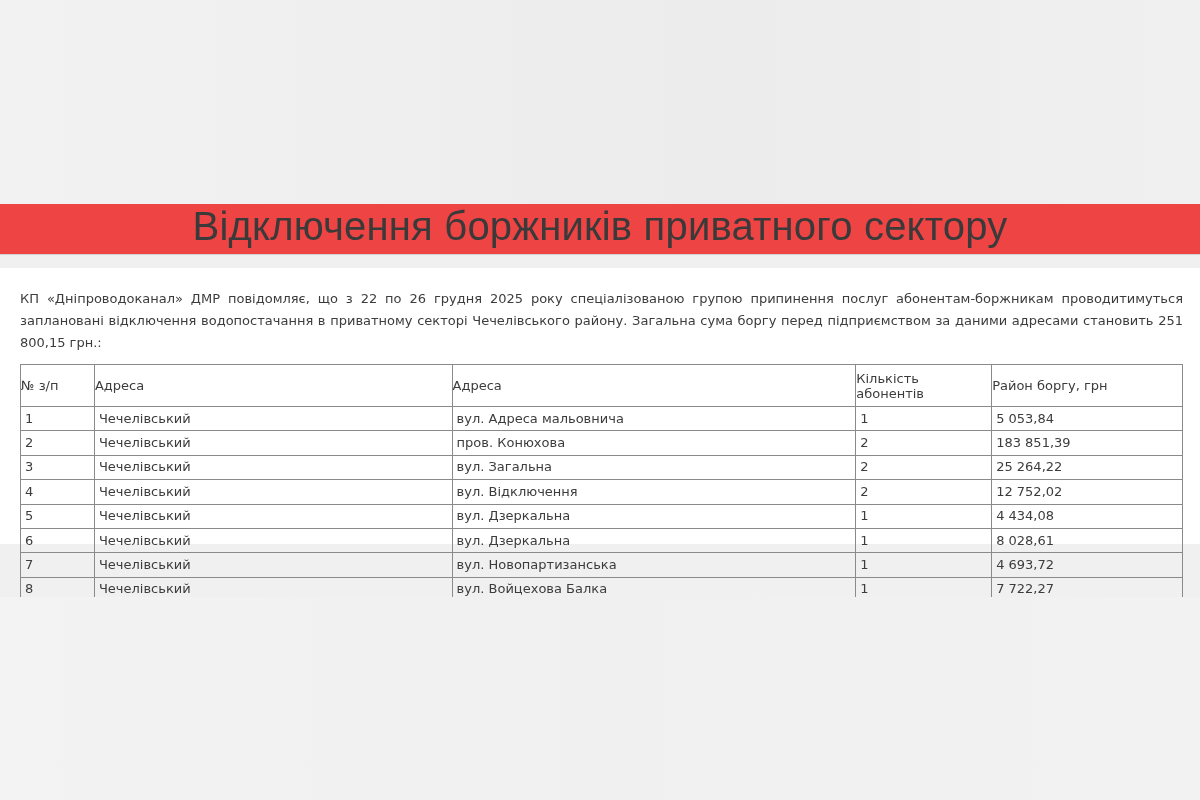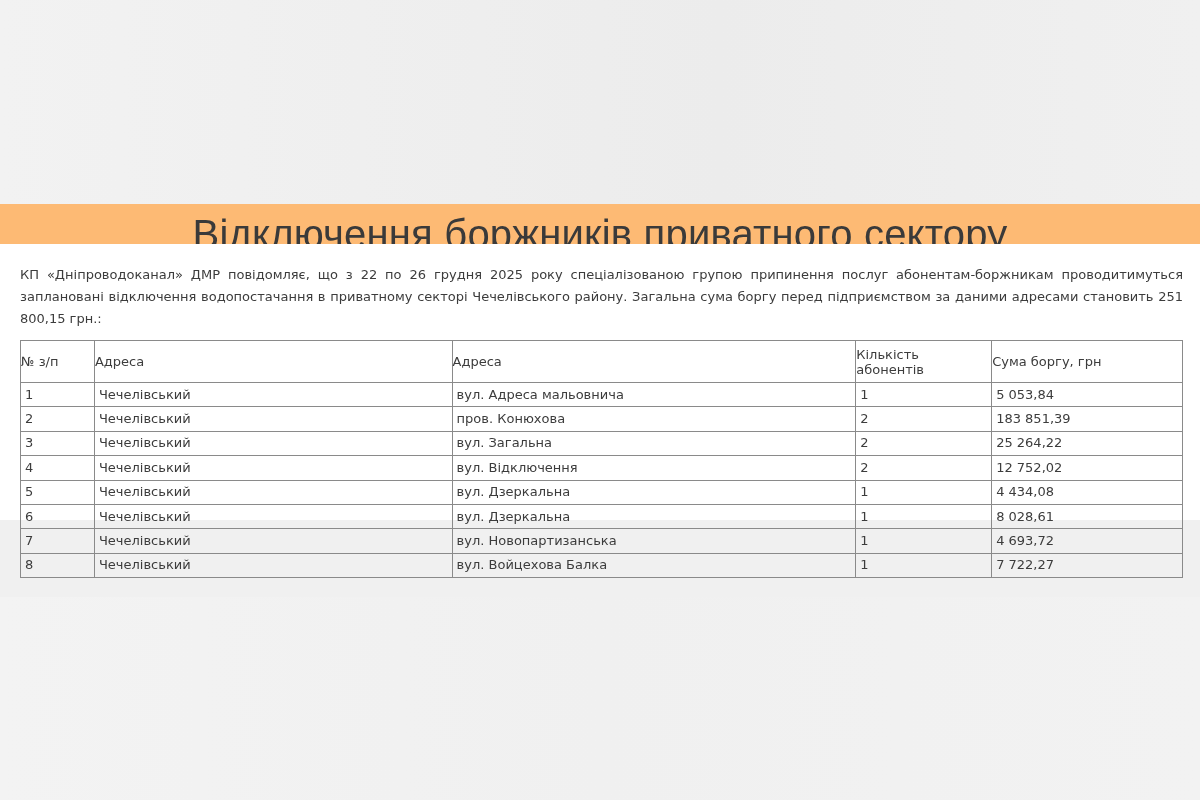--- a/index.html
+++ b/index.html
@@ -7,35 +7,35 @@
       width: 1200px; height: 800px; overflow: hidden;
       font-family: "DejaVu Sans", sans-serif;
       background: #f0f0f0;
     }
     .top-bg {
       position: absolute; left: 0; top: 0; width: 1200px; height: 204px;
       background: linear-gradient(90deg, #f2f2f2 0%, #eeeeee 40%, #ececec 60%, #f0f0f0 100%);
     }
     .title-band {
       position: absolute; left: 0; top: 204px; width: 1200px; height: 51px;
-      background: #fdba74;
+      background: #ef4444;
       border-bottom: 1px solid #d0d0d0;
-      display: flex; align-items: flex-end; justify-content: center;
+      display: flex; align-items: flex-start; justify-content: center;
     }
     .page-title {
       font-family: "Liberation Sans", sans-serif;
       font-size: 40px;
       color: #3a3a3a;
       font-weight: normal;
       letter-spacing: 0.2px;
       line-height: 1;
       margin-top: 2px;
     }
     .content {
-      position: absolute; left: 0; top: 244px; width: 1200px; height: 276px;
+      position: absolute; left: 0; top: 268px; width: 1200px; height: 276px;
       background: #ffffff;
     }
     .intro {
       position: absolute; left: 20px; top: 20px; width: 1163px;
       font-size: 13px;
       line-height: 22px;
       color: #3c3c3c;
       text-align: justify;
       font-family: "DejaVu Sans", sans-serif;
     }
@@ -89,21 +89,21 @@
     </colgroup>
     <thead>
       <tr>
         <th>№ з/п</th>
         <th>Адреса</th>
         <th>Адреса</th>
         <th>
           <span>Кількість</span><br>
           <span>абонентів</span>
         </th>
-        <th>Сума боргу, грн</th>
+        <th>Район боргу, грн</th>
       </tr>
     </thead>
     <tbody>
       <tr>
         <td>1</td>
         <td>Чечелівський</td>
         <td>вул. Адреса мальовнича</td>
         <td>1</td>
         <td>5 053,84</td>
       </tr>

